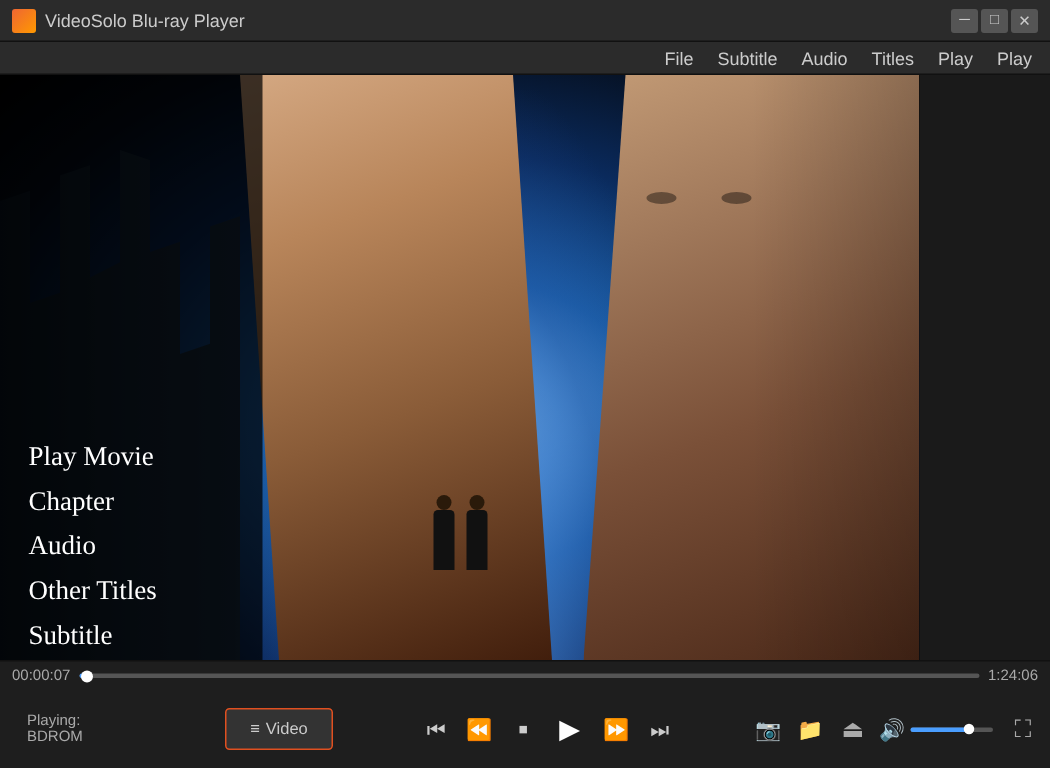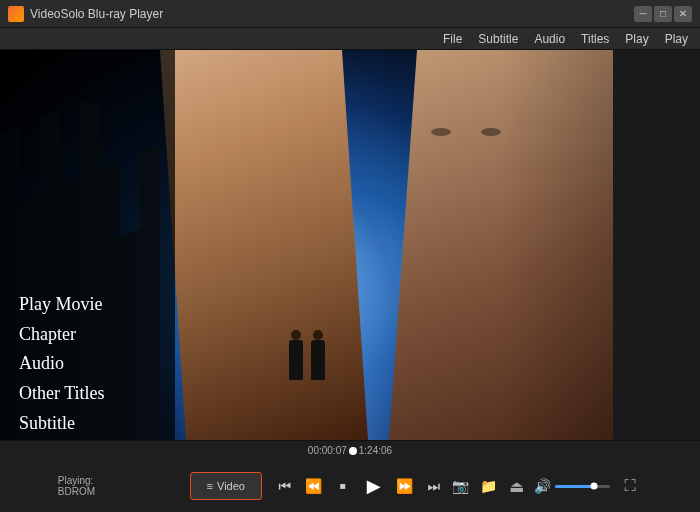--- a/index.html
+++ b/index.html
@@ -198,21 +198,20 @@
       color: #fff;
     }
 
     
     #controls {
       height: 72px;
       background: #1e1e1e;
       border-top: 1px solid #111;
       display: flex;
       flex-direction: column;
-      align-items: center;
     }
 
     
     #progress-bar-row {
       height: 20px;
       display: flex;
       align-items: center;
       padding: 0 8px;
       gap: 6px;
     }
@@ -250,20 +249,21 @@
       white-space: nowrap;
     }
 
     
     #buttons-row {
       height: 52px;
       display: flex;
       align-items: center;
       padding: 0 6px;
       gap: 2px;
+      margin-left: 12px;
     }
 
     
     #playing-info {
       width: 130px;
       flex-shrink: 0;
     }
     #playing-label {
       color: #aaa;
       font-size: 10px;

